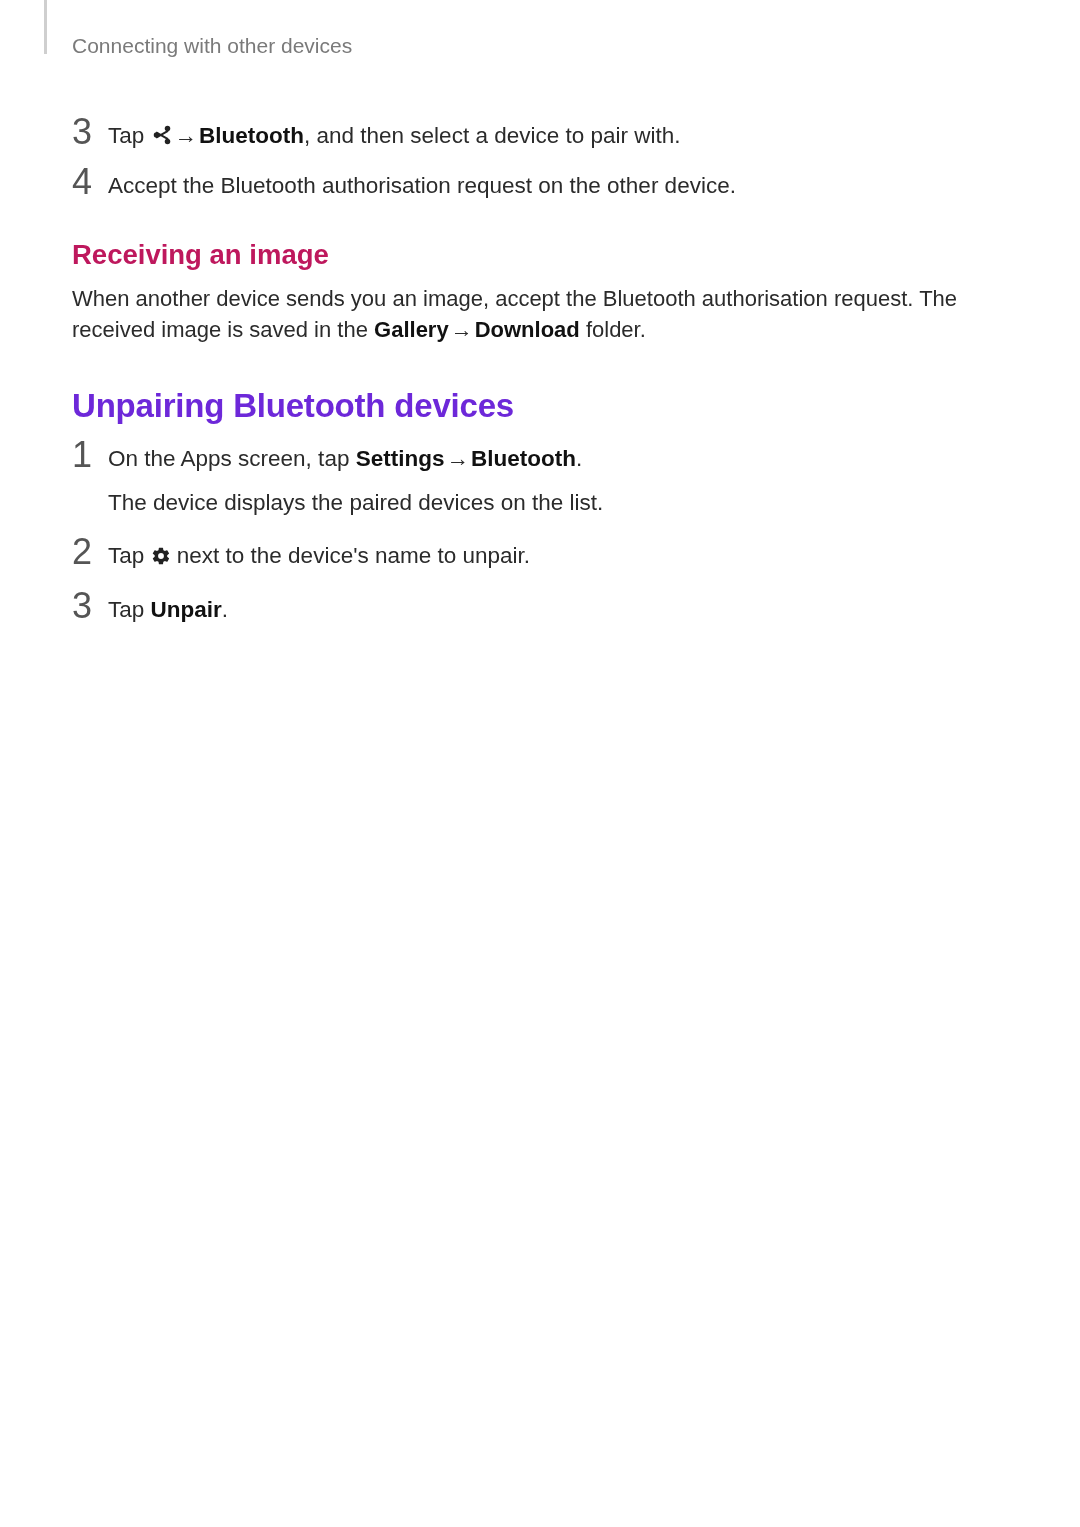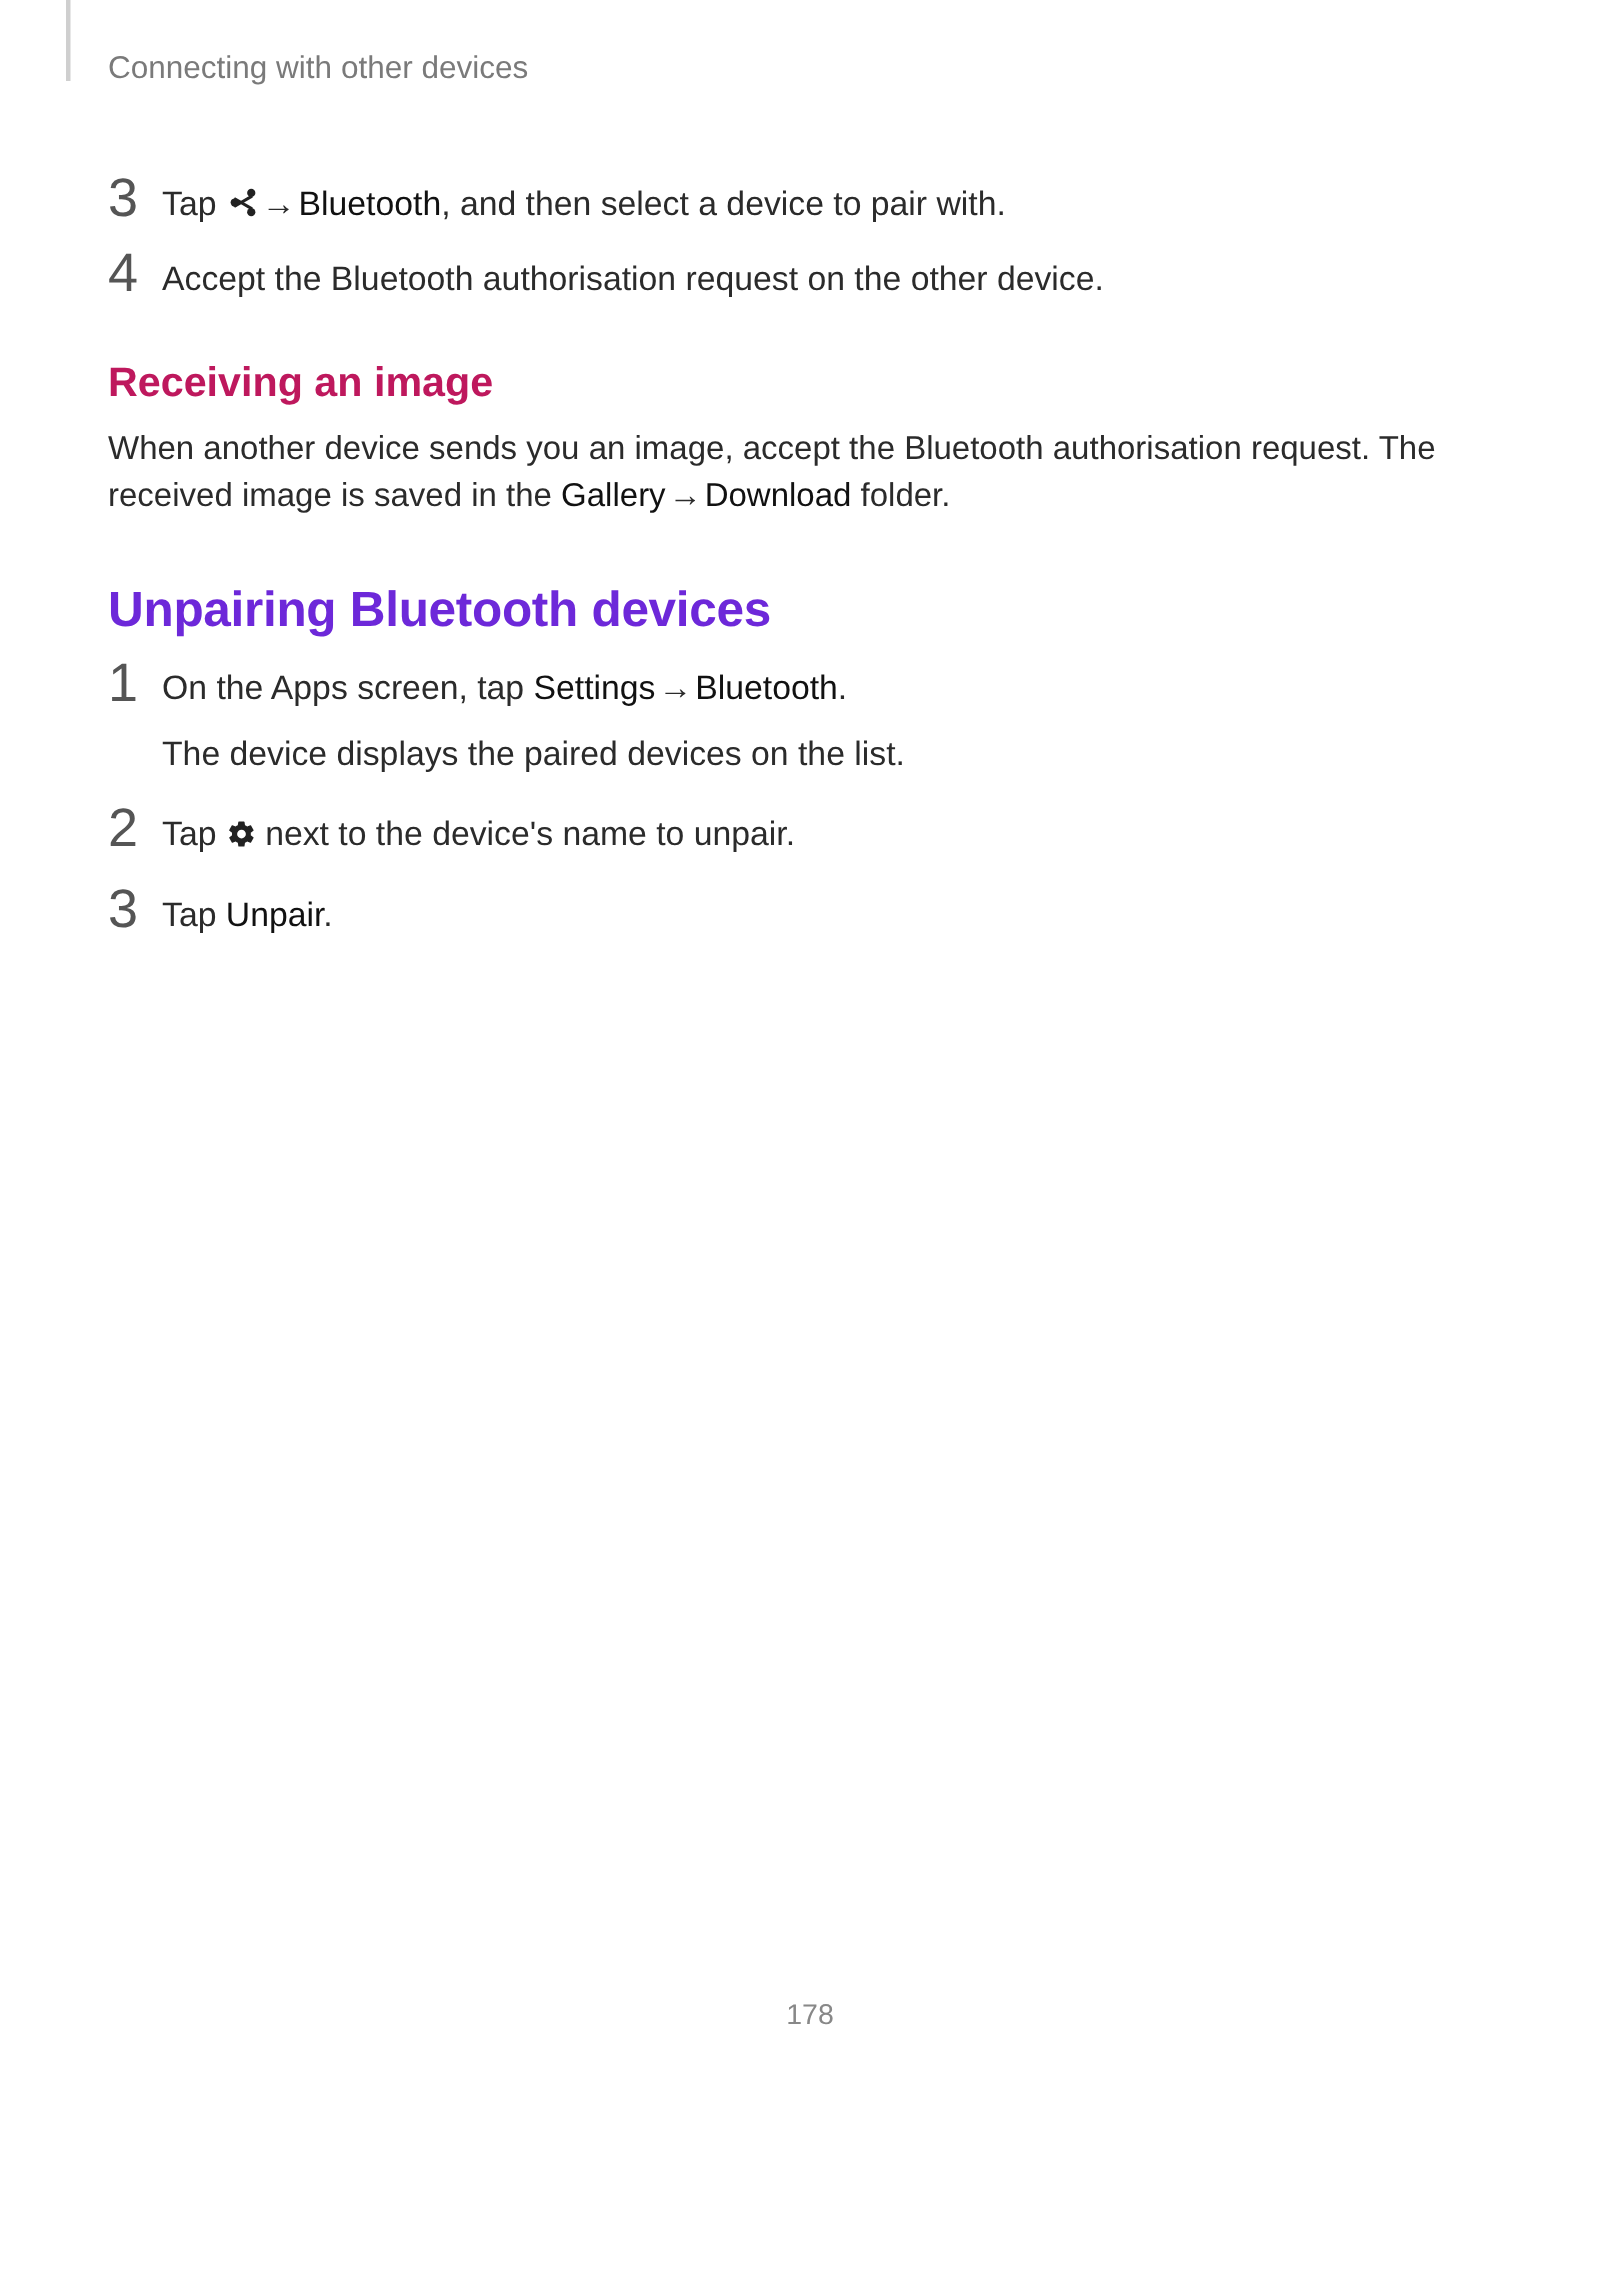--- a/index.html
+++ b/index.html
@@ -51,21 +51,21 @@
   .step-body {
     flex: 1;
     font-size: 22.5px;
     line-height: 1.4;
     color: #2b2b2b;
     padding-left: 4px;
   }
   .step-body p { margin: 0 0 10px 0; }
   .step-body .sub { margin-top: 12px; }
 
-  .bold { font-weight: 400; color: #111; }
+  .bold { font-weight: 700; color: #111; }
 
   .subhead {
     font-size: 27.5px;
     font-weight: 700;
     color: #be185d;
     margin-top: 28px;
     margin-bottom: 12px;
   }
   .para {
     font-size: 22px;
@@ -170,14 +170,13 @@
           <p>
             <span>Tap </span><span class="bold">Unpair</span><span>.</span>
           </p>
         </div>
       </div>
 
     </div>
 
   </div>
 
-  <div class="page-num">178</div>
 </div>
 
 </body></html>

